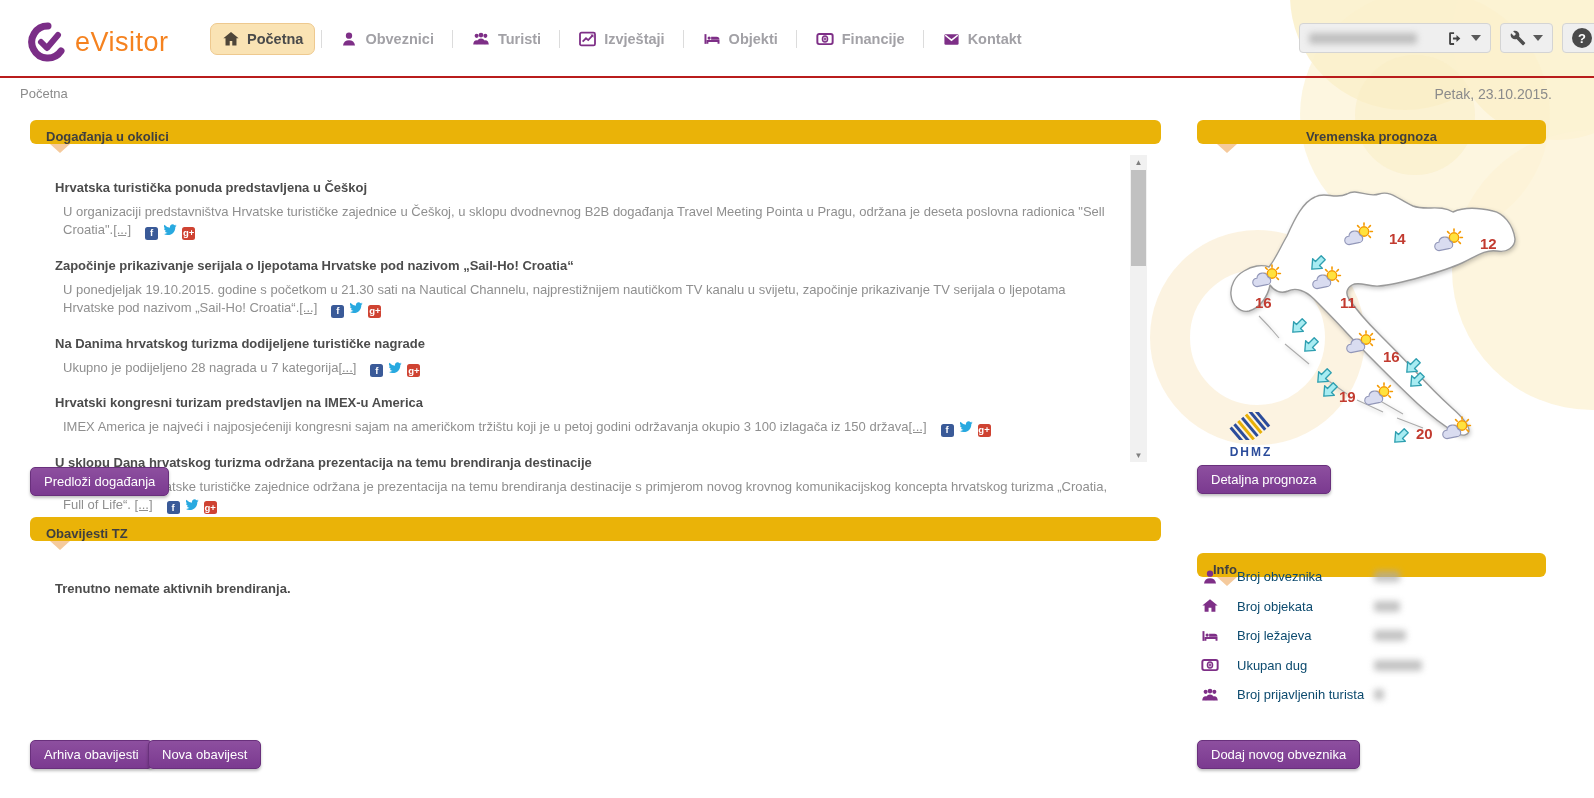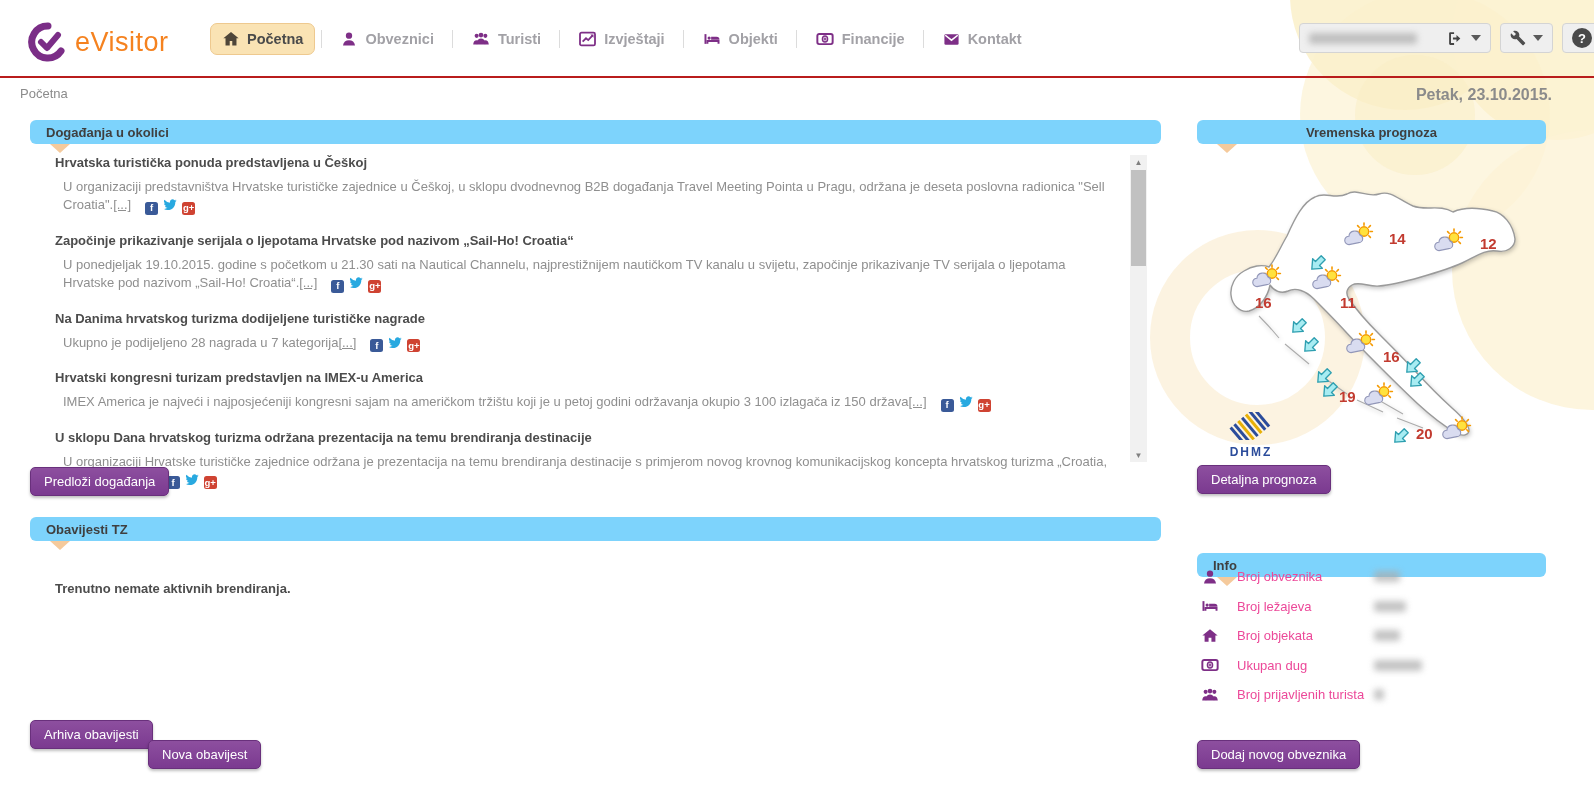--- a/index.html
+++ b/index.html
@@ -33,29 +33,29 @@
     display:flex;align-items:center;padding:0 9px;gap:7px;box-sizing:border-box;cursor:pointer;color:#4a4a4a;}
   .user-menu{width:192px;justify-content:flex-end;}
   .caret{width:0;height:0;border-left:5px solid transparent;border-right:5px solid transparent;border-top:6px solid #5a5a5a;}
   .qmark{width:20px;height:20px;border-radius:50%;background:#4A4A4A;color:#fff;font-weight:bold;
     font-size:13px;display:flex;align-items:center;justify-content:center;}
 
   .blur-blob{display:inline-block;background:#ACACAC;border-radius:3px;filter:blur(3px);opacity:.7;}
   .user-blob{width:108px;height:11px;margin-right:auto;}
 
   .breadcrumb{position:absolute;left:20px;top:86px;font-size:13px;color:#8B8B8B;z-index:1;}
-  .date{position:absolute;right:42px;top:86px;font-size:16px;color:#8B8B8B;z-index:1;font-weight:bold;}
-
-  .panel-hd{position:absolute;height:24px;background:#7dd3fc;border-radius:6px;display:flex;align-items:center;
+  .date{position:absolute;right:42px;top:86px;font-size:14px;color:#8B8B8B;z-index:1;}
+
+  .panel-hd{position:absolute;height:24px;background:#eab308;border-radius:6px;display:flex;align-items:flex-end;
     padding:0 16px;font-size:13px;font-weight:bold;color:#3F3F3F;box-sizing:border-box;z-index:1;}
   .panel-hd::after{content:"";position:absolute;left:20px;bottom:-9px;
     border-left:10px solid transparent;border-right:10px solid transparent;border-top:9px solid #F5CA9C;}
   .hd-center{justify-content:center;}
 
-  .news-list{position:absolute;left:55px;top:155px;width:1070px;height:295px;z-index:1;}
+  .news-list{position:absolute;left:55px;top:180px;width:1070px;height:295px;z-index:1;}
   .news-item{margin-bottom:16px;}
   .news-title{margin:0 0 3px 0;font-size:13px;font-weight:bold;color:#4C4C4C;}
   .news-body{margin:8px;font-size:13px;color:#8F8F8F;line-height:1.42;}
   .news-link{color:#8F8F8F;text-decoration:underline;cursor:pointer;}
   .share{display:inline-flex;gap:5px;margin-left:14px;vertical-align:-2px;}
   .share .sq{width:13px;height:13px;border-radius:2.5px;color:#fff;font-size:9.5px;font-weight:bold;
     display:inline-flex;align-items:center;justify-content:center;cursor:pointer;}
   .fb{background:#3A5A98;}
   .gp{background:#CF4332;font-size:8.5px;}
   .tw{display:inline-flex;cursor:pointer;}
@@ -76,21 +76,21 @@
   .croatia-svg{position:absolute;left:0;top:0;filter:drop-shadow(1px 2px 2px rgba(0,0,0,.22));}
   .wmarker-icon{position:absolute;width:32px;height:24px;}
   .wtemp{position:absolute;font-size:15px;font-weight:bold;color:#C23B30;}
   .warrow{position:absolute;width:19px;height:19px;}
   .dhmz{position:absolute;left:26px;top:264px;width:56px;text-align:center;}
   .dhmz-label{font-size:12px;font-weight:bold;color:#2B4C9B;letter-spacing:2px;margin-top:1px;}
 
   .info-rows{position:absolute;left:1197px;top:562px;width:349px;z-index:1;}
   .info-row{display:flex;align-items:center;height:29.5px;}
   .info-row .icon{width:26px;display:flex;justify-content:center;color:#7E2F87;}
-  .info-label{font-size:13px;color:#ec4899;margin-left:14px;min-width:133px;}
+  .info-label{font-size:13px;color:#0c4a6e;margin-left:14px;min-width:133px;}
   .val-blob{height:11px;margin-left:4px;}
 
   .icon svg{display:block;}
 </style>
 </head>
 <body>
 
 <div class="decor d1"></div>
 <div class="decor d2"></div>
 <div class="decor d3"></div>
@@ -285,21 +285,21 @@
   <span class="sb-arrow sb-up">▲</span>
   <span class="sb-thumb"></span>
   <span class="sb-arrow sb-down">▼</span>
 </div>
 <button class="btn" style="left:30px;top:467px;">Predloži događanja</button>
 
 <div class="panel-hd" style="left:30px;top:517px;width:1131px;">
   <span>Obavijesti TZ</span>
 </div>
 <div class="empty-msg">Trenutno nemate aktivnih brendiranja.</div>
-<button class="btn" style="left:30px;top:720px;">Arhiva obavijesti</button>
+<button class="btn" style="left:30px;top:740px;">Arhiva obavijesti</button>
 <button class="btn" style="left:148px;top:740px;">Nova obavijest</button>
 
 <div class="panel-hd hd-center" style="left:1197px;top:120px;width:349px;">
   <span>Vremenska prognoza</span>
 </div>
 
 <div class="weather-map">
   <svg class="croatia-svg" width="349" height="314" viewBox="0 0 349 314">
     <path d="M90,88 C98,70 106,54 118,49 C128,43 138,52 150,46 C160,40 170,50 182,46
              C194,42 202,52 216,58 C229,63 243,56 256,64 C269,58 283,60 296,63
@@ -515,37 +515,37 @@
           <circle cx="12" cy="7.5" r="4.2"></circle>
           <path d="M4 20.5c.5-4.5 3.6-7 8-7s7.5 2.5 8 7z"></path>
         </svg>
       </span>
       <span class="info-label">Broj obveznika</span>
       <span class="blur-blob val-blob" style="width: 26px;"></span>
     </div>
     <div class="info-row">
       <span class="icon">
         <svg width="20" height="18" viewBox="0 0 24 24" fill="currentColor">
+          <path d="M12 3 1.8 11.4h3v8.1h5.3v-5.2h3.8v5.2h5.3v-8.1h3z"></path>
+        </svg>
+      </span>
+      <span class="info-label">Broj objekata</span>
+      <span class="blur-blob val-blob" style="width: 26px;"></span>
+    </div>
+    <div class="info-row">
+      <span class="icon">
+        <svg width="20" height="18" viewBox="0 0 24 24" fill="currentColor">
           <rect x="2" y="5.5" width="2.6" height="13"></rect>
           <circle cx="8.2" cy="10.8" r="2.1"></circle>
           <path d="M10.8 9h7.2a4 4 0 0 1 4 4H10.8z"></path>
           <path d="M4.6 13.4H22v4.8h-2.6v-2.1H7.2v2.1H4.6z"></path>
         </svg>
       </span>
       <span class="info-label">Broj ležajeva</span>
       <span class="blur-blob val-blob" style="width: 32px;"></span>
-    </div>
-    <div class="info-row">
-      <span class="icon">
-        <svg width="20" height="18" viewBox="0 0 24 24" fill="currentColor">
-          <path d="M12 3 1.8 11.4h3v8.1h5.3v-5.2h3.8v5.2h5.3v-8.1h3z"></path>
-        </svg>
-      </span>
-      <span class="info-label">Broj objekata</span>
-      <span class="blur-blob val-blob" style="width: 26px;"></span>
     </div>
     <div class="info-row">
       <span class="icon">
         <svg width="20" height="18" viewBox="0 0 24 24" fill="none" stroke="currentColor">
           <rect x="1.8" y="5.2" width="20.4" height="13.6" rx="2.4" stroke-width="2.6"></rect>
           <ellipse cx="12" cy="12" rx="3.4" ry="4.1" stroke-width="2"></ellipse>
           <ellipse cx="12" cy="12" rx="1.1" ry="1.8" stroke-width="1.3"></ellipse>
         </svg>
       </span>
       <span class="info-label">Ukupan dug</span>

